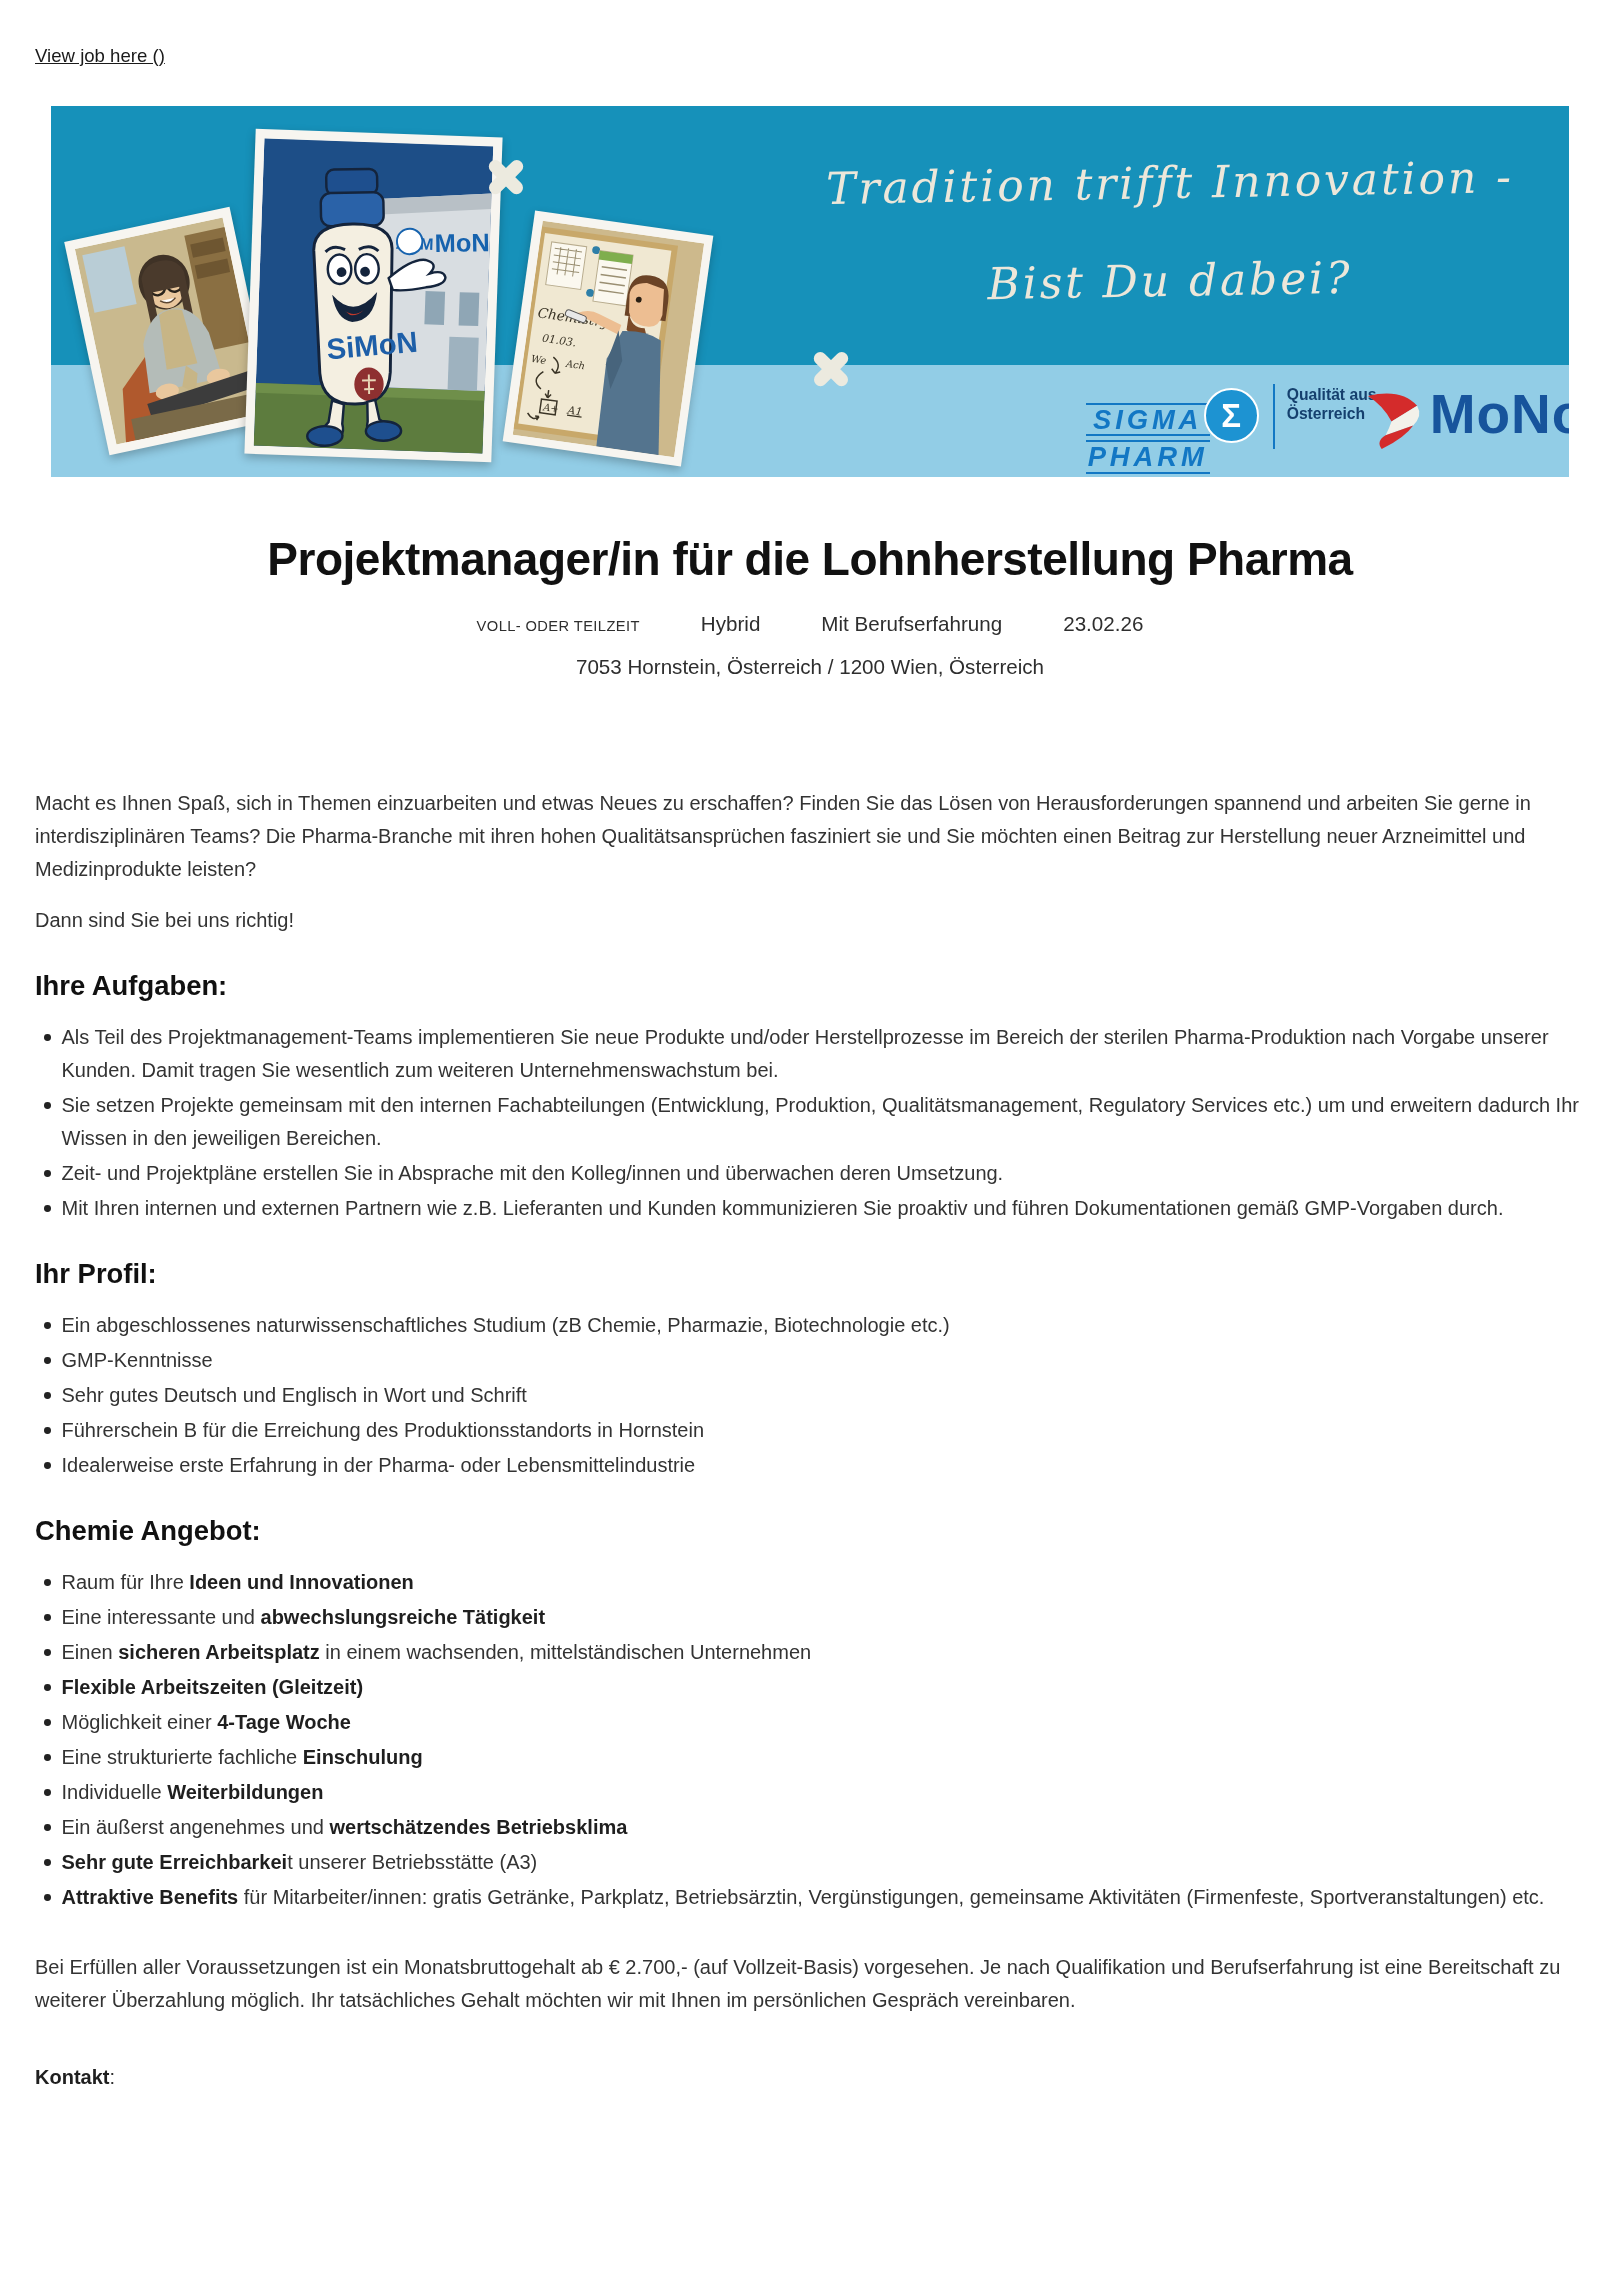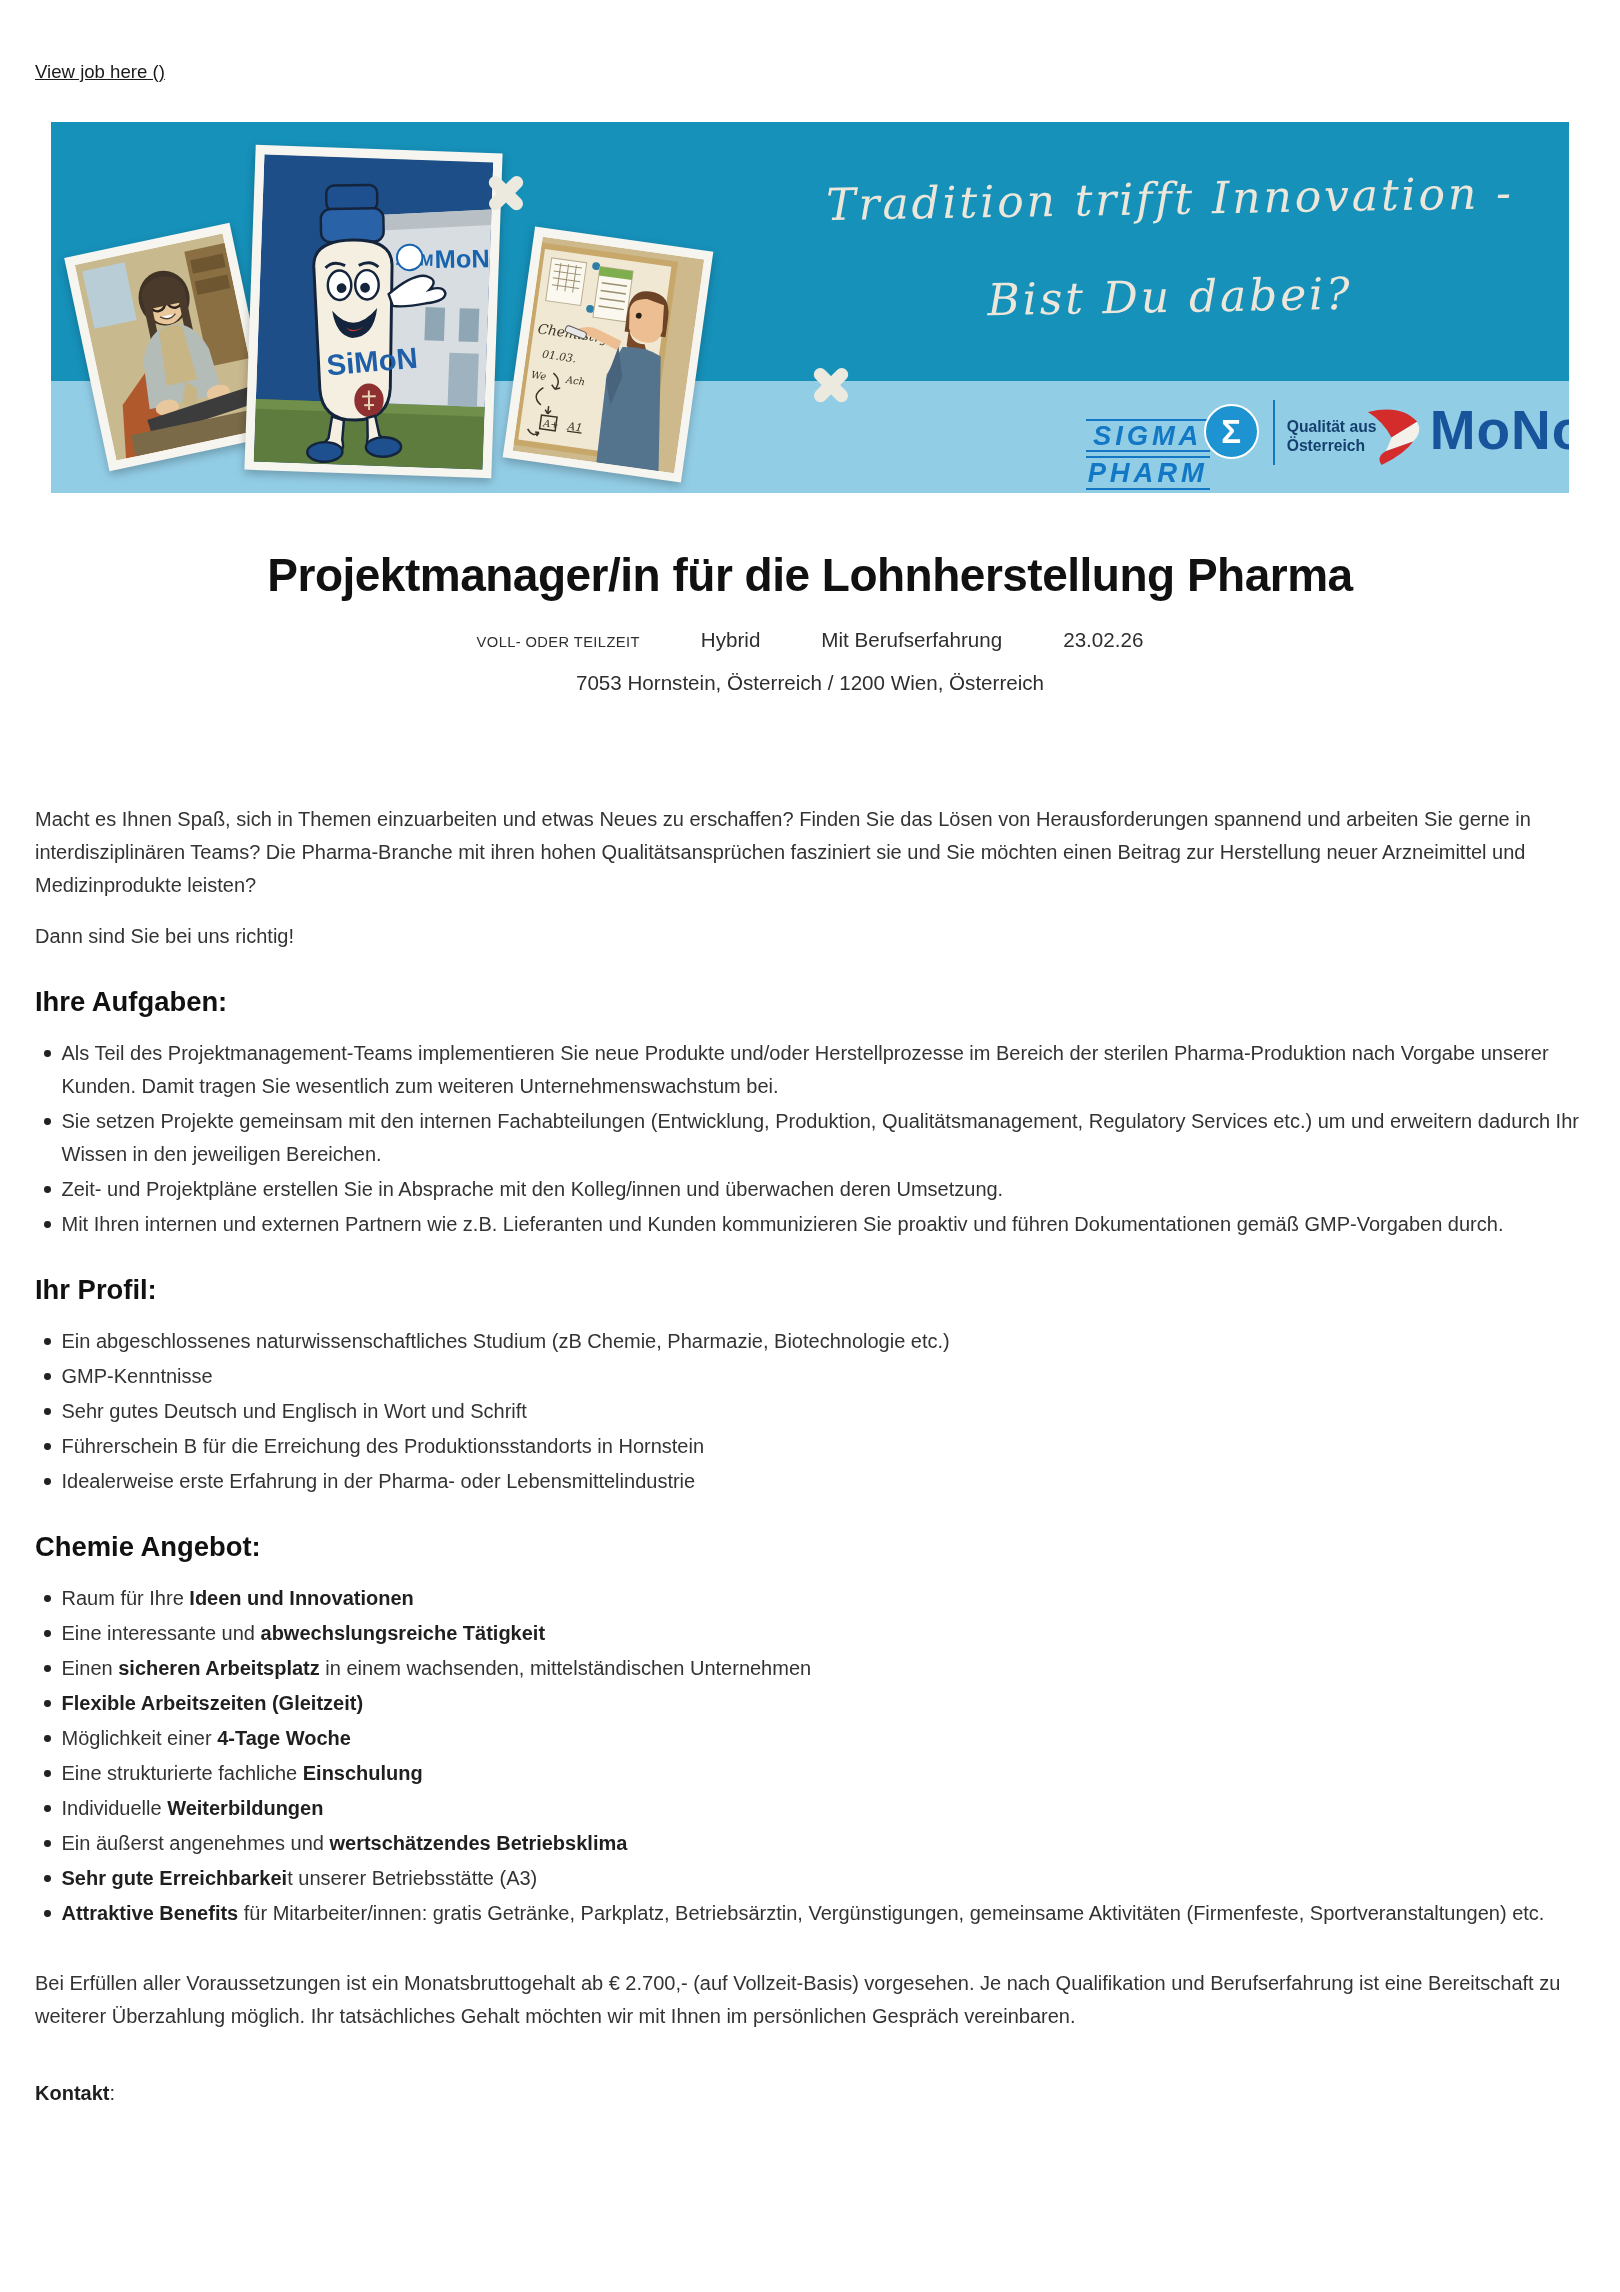--- a/index.html
+++ b/index.html
@@ -5,21 +5,21 @@
   * { box-sizing: border-box; margin: 0; padding: 0; }
   html, body { background: #ffffff; }
   body {
     width: 1620px;
     height: 2293px;
     font-family: "Liberation Sans", sans-serif;
     color: #2e2e2e;
     position: relative;
     overflow: hidden;
   }
-  .page { padding: 16px 35px; }
+  .page { padding: 0 35px; }
 
   
   .view-link {
     display: inline-block;
     margin-top: 45px;
     font-size: 18.6px;
     color: #1a1a1a;
     text-decoration: underline;
     cursor: pointer;
   }
@@ -60,21 +60,21 @@
   .xmark span:nth-child(2) { width: 43px; height: 12.7px; transform: translate(-50%,-50%) rotate(-45deg); }
   .xmark1 { left: 434px; top: 49px;  width: 43px; height: 43px; }
   .xmark2 { left: 758px; top: 240px; width: 45px; height: 45px; }
 
   
   .logo-sigma { position: absolute; left: 1035px; top: 297px; color: #1277c4; font-weight: 700; font-style: italic; letter-spacing: 3.9px; line-height: 1.0; font-size: 27.4px; text-align: center; }
   .logo-sigma .ln { border-top: 2.9px solid #1277c4; border-bottom: 2.9px solid #1277c4; padding: 1px 2px; }
   .logo-sigma .ln + .ln { margin-top: 3.9px; }
   .sigma-emblem { position: absolute; left: 1153px; top: 282px; width: 55px; height: 55px; border-radius: 50%; background: #1d93d2; color: #ffffff; font-size: 33px; font-weight: 700; display: flex; align-items: center; justify-content: center; border: 2.9px solid #ffffff; }
   .logo-divider { position: absolute; left: 1222px; top: 278px; width: 2px; height: 65px; background: #1277c4; }
-  .logo-quality { position: absolute; left: 1236px; top: 296px; color: #15406e; font-size: 15.7px; font-weight: 700; line-height: 1.2; }
+  .logo-quality { position: absolute; left: 1236px; top: 280px; color: #15406e; font-size: 15.7px; font-weight: 700; line-height: 1.2; }
   .ribbon { position: absolute; left: 1311px; top: 282px; }
   .logo-mono { position: absolute; left: 1379px; top: 276px; color: #17549c; font-weight: 700; font-size: 55px; letter-spacing: 1px; font-family: "Liberation Sans", sans-serif; }
 
   
   .job-title {
     margin-top: 55px;
     text-align: center;
     font-size: 46px;
     font-weight: 700;
     letter-spacing: -0.5px;

